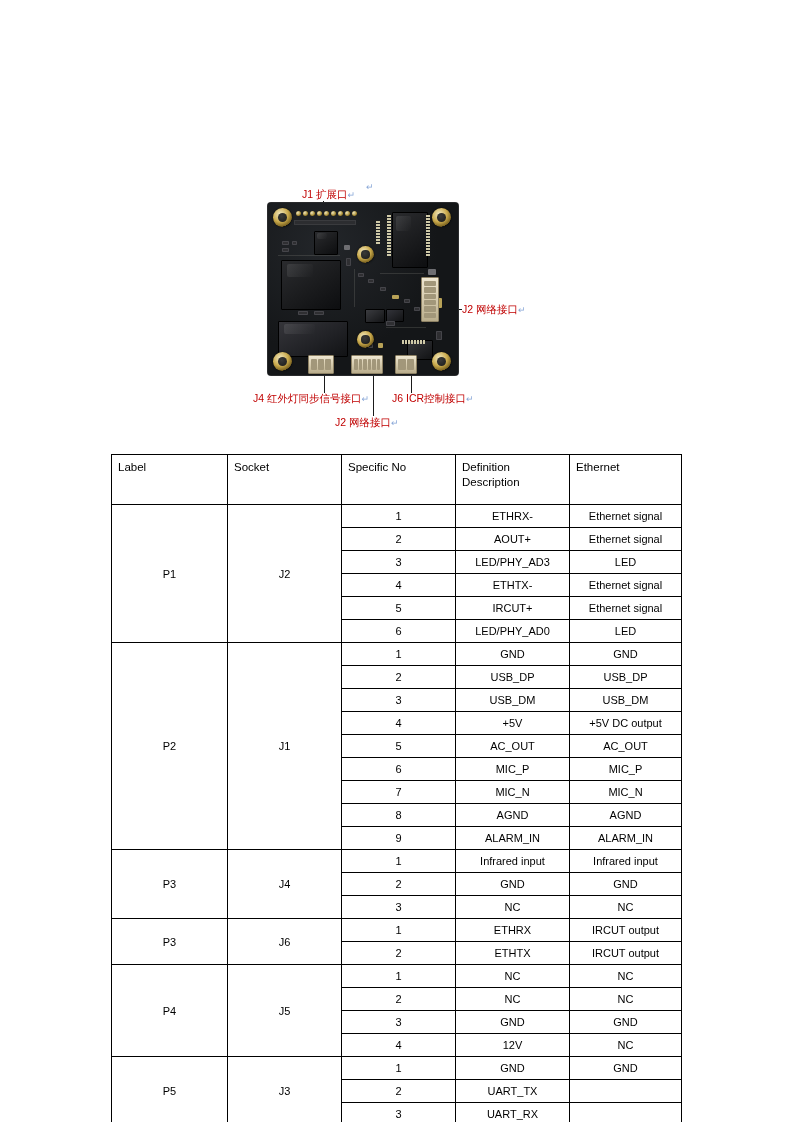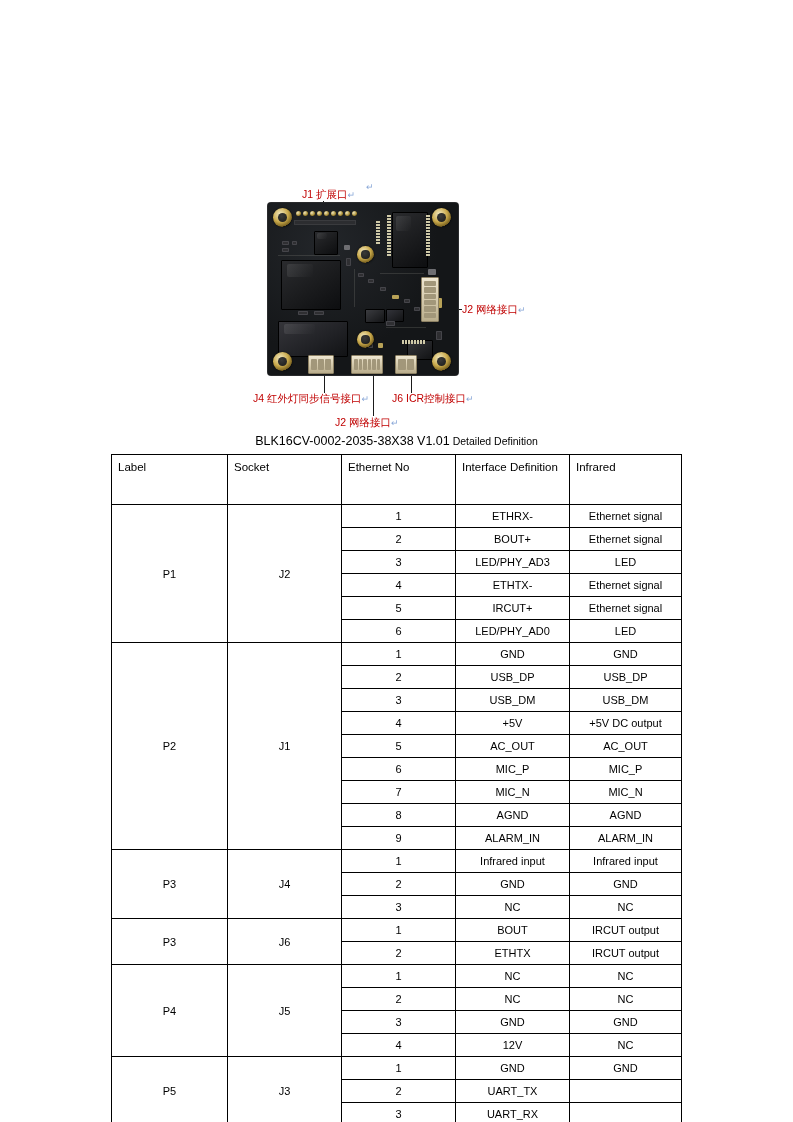--- a/index.html
+++ b/index.html
@@ -412,51 +412,50 @@
 
     <div class="callout callout-j2r"><span>J2 网络接口</span><span class="pilcrow">↵</span></div>
 
     <div class="callout callout-j4"><span>J4 红外灯同步信号接口</span><span class="pilcrow">↵</span></div>
 
     <div class="callout callout-j6"><span>J6 ICR控制接口</span><span class="pilcrow">↵</span></div>
 
     <div class="callout callout-j2b"><span>J2 网络接口</span><span class="pilcrow">↵</span></div>
   </div>
 
-  <div class="caption"><span>BLK16CV-0002-2035-38X38 V1.01</span><span class="cap-sub"> Detailed Definition</span></div>
 
   <div class="table-wrap">
     <table class="pinout">
       <colgroup>
         <col class="c-label">
           <col class="c-socket">
           <col class="c-spec">
           <col class="c-iface">
           <col class="c-func">
       </colgroup>
       <thead>
         <tr>
           <th class="hdr-cell">Label</th>
           <th class="hdr-cell">Socket</th>
-          <th class="hdr-cell">Ethernet No</th>
-          <th class="hdr-cell">Interface Definition</th>
-          <th class="hdr-cell">Infrared</th>
+          <th class="hdr-cell">Specific No</th>
+          <th class="hdr-cell">Definition Description</th>
+          <th class="hdr-cell">Ethernet</th>
         </tr>
       </thead>
       <tbody>
           <tr>
             <td rowspan="6">P1</td>
             <td rowspan="6">J2</td>
             <td>1</td>
             <td>ETHRX-</td>
             <td>Ethernet signal</td>
           </tr>
           <tr>
             <td>2</td>
-            <td>BOUT+</td>
+            <td>AOUT+</td>
             <td>Ethernet signal</td>
           </tr>
           <tr>
             <td>3</td>
             <td>LED/PHY_AD3</td>
             <td>LED</td>
           </tr>
           <tr>
             <td>4</td>
             <td>ETHTX-</td>
@@ -533,21 +532,21 @@
           </tr>
           <tr>
             <td>3</td>
             <td>NC</td>
             <td>NC</td>
           </tr>
           <tr>
             <td rowspan="2">P3</td>
             <td rowspan="2">J6</td>
             <td>1</td>
-            <td>BOUT</td>
+            <td>ETHRX</td>
             <td>IRCUT output</td>
           </tr>
           <tr>
             <td>2</td>
             <td>ETHTX</td>
             <td>IRCUT output</td>
           </tr>
           <tr>
             <td rowspan="4">P4</td>
             <td rowspan="4">J5</td>

